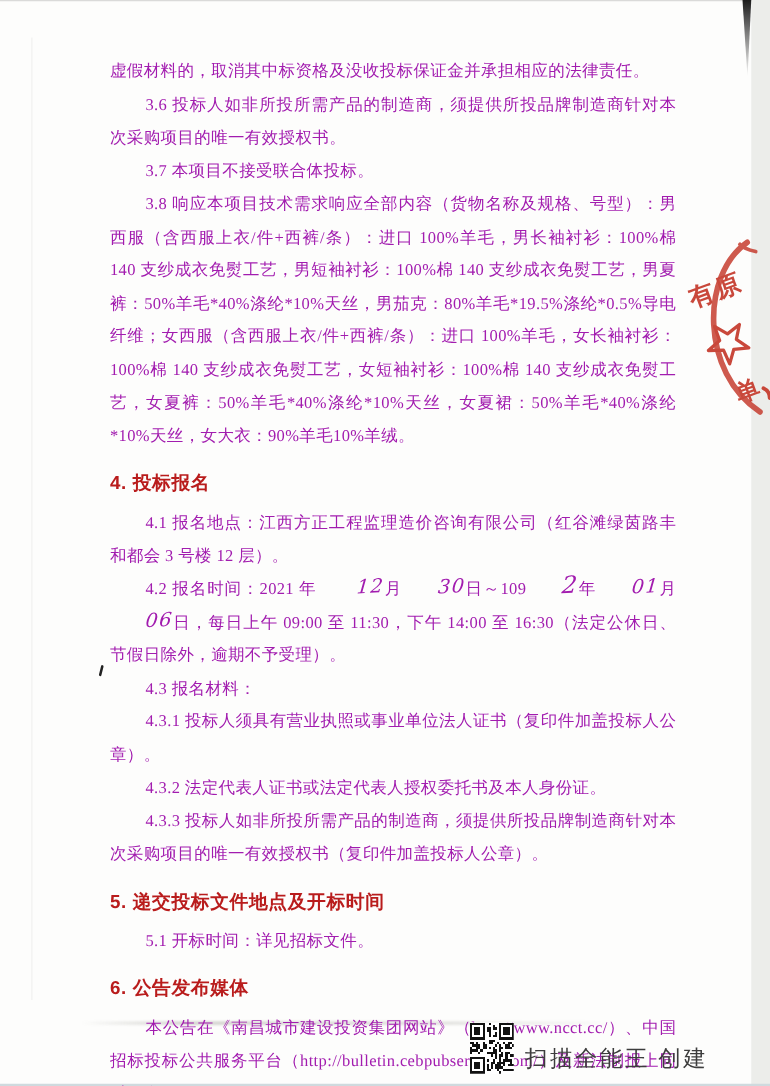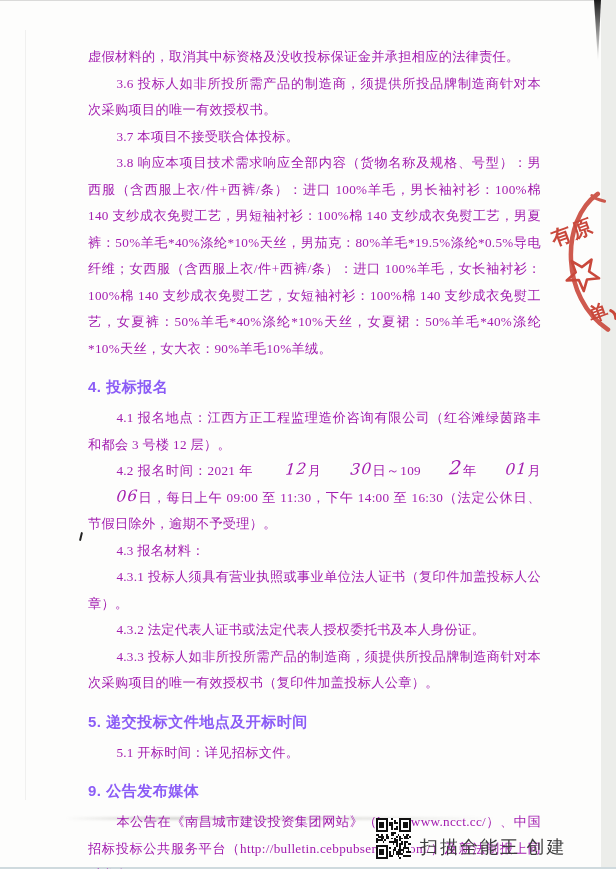--- a/index.html
+++ b/index.html
@@ -14,21 +14,21 @@
     background:linear-gradient(to right,transparent,rgba(110,110,100,.28) 20%,rgba(110,110,100,.16) 70%,transparent);}
   .bottom-edge{position:absolute;bottom:0;left:0;width:100%;height:2px;background:#cfdade;}
   .pen-mark{position:absolute;top:532px;left:80px;width:2px;height:9px;background:#222;
     transform:rotate(14deg);border-radius:1px;}
   
   .content{position:absolute;top:44px;left:88px;width:453px;}
   .content p{margin:0;font-size:13.2px;line-height:26.5px;text-align:justify;
     letter-spacing:.3px;color:#a21caf;}
   .content p.ind{text-indent:2.15em;}
   .content h2{margin:12px 0 5px 0;font-family:"Liberation Sans",sans-serif;
-    font-weight:700;font-size:15px;line-height:26px;color:#8b5cf6;letter-spacing:.5px;}
+    font-weight:700;font-size:15px;line-height:26px;color:#b91c1c;letter-spacing:.5px;}
   
   .hw{display:inline-block;font-family:"DejaVu Serif",serif;font-style:italic;
     font-size:15.5px;letter-spacing:1px;transform:skewX(-8deg) rotate(-3deg);line-height:1;}
   .hw.big{font-size:19px;}
   
   .stamp{position:absolute;top:188px;left:545px;width:72px;height:152px;
     transform:rotate(-6deg);opacity:.92;}
   
   .watermark{position:absolute;top:818px;left:376px;display:flex;align-items:flex-end;gap:9px;}
   .wm-label{font-family:"Liberation Serif",serif;font-size:18px;color:#3d3d3d;
@@ -67,21 +67,21 @@
       <span>4.2 报名时间：2021 年 </span><span class="hw">12</span><span>月</span><span class="hw">30</span><span>日～109</span><span class="hw big">2</span><span>年</span><span class="hw">01</span><span>月</span><span class="hw">06</span><span>日，每日上午 09:00 至 11:30，下午 14:00 至 16:30（法定公休日、节假日除外，逾期不予受理）。</span>
     </p>
     <p class="ind">4.3  报名材料：</p>
     <p class="ind">4.3.1 投标人须具有营业执照或事业单位法人证书（复印件加盖投标人公章）。</p>
     <p class="ind">4.3.2 法定代表人证书或法定代表人授权委托书及本人身份证。</p>
     <p class="ind">4.3.3 投标人如非所投所需产品的制造商，须提供所投品牌制造商针对本次采购项目的唯一有效授权书（复印件加盖投标人公章）。</p>
 
     <h2>5. 递交投标文件地点及开标时间</h2>
     <p class="ind">5.1 开标时间：详见招标文件。</p>
 
-    <h2>9. 公告发布媒体</h2>
+    <h2>6. 公告发布媒体</h2>
     <p class="ind">本公告在《南昌城市建设投资集团网站》（http://www.ncct.cc/）、中国招标投标公共服务平台（http://bulletin.cebpubservice.com/）及新法制报上同时发布。</p>
   </div>
 
   <svg class="stamp" viewBox="0 0 72 152">
     <g stroke="#c5392b" fill="none" stroke-linecap="round" opacity="0.9">
       <path d="M 60 8 C 20 30, 12 108, 56 144" stroke-width="4.5"></path>
       <path d="M 66 16 C 60 14, 56 12, 54 9" stroke-width="3"></path>
     </g>
     <g transform="rotate(-14 36 76)" fill="#c5392b">
       <text x="17" y="50" font-size="20" font-weight="bold" font-family="Liberation Serif, serif" letter-spacing="2">有原</text>

